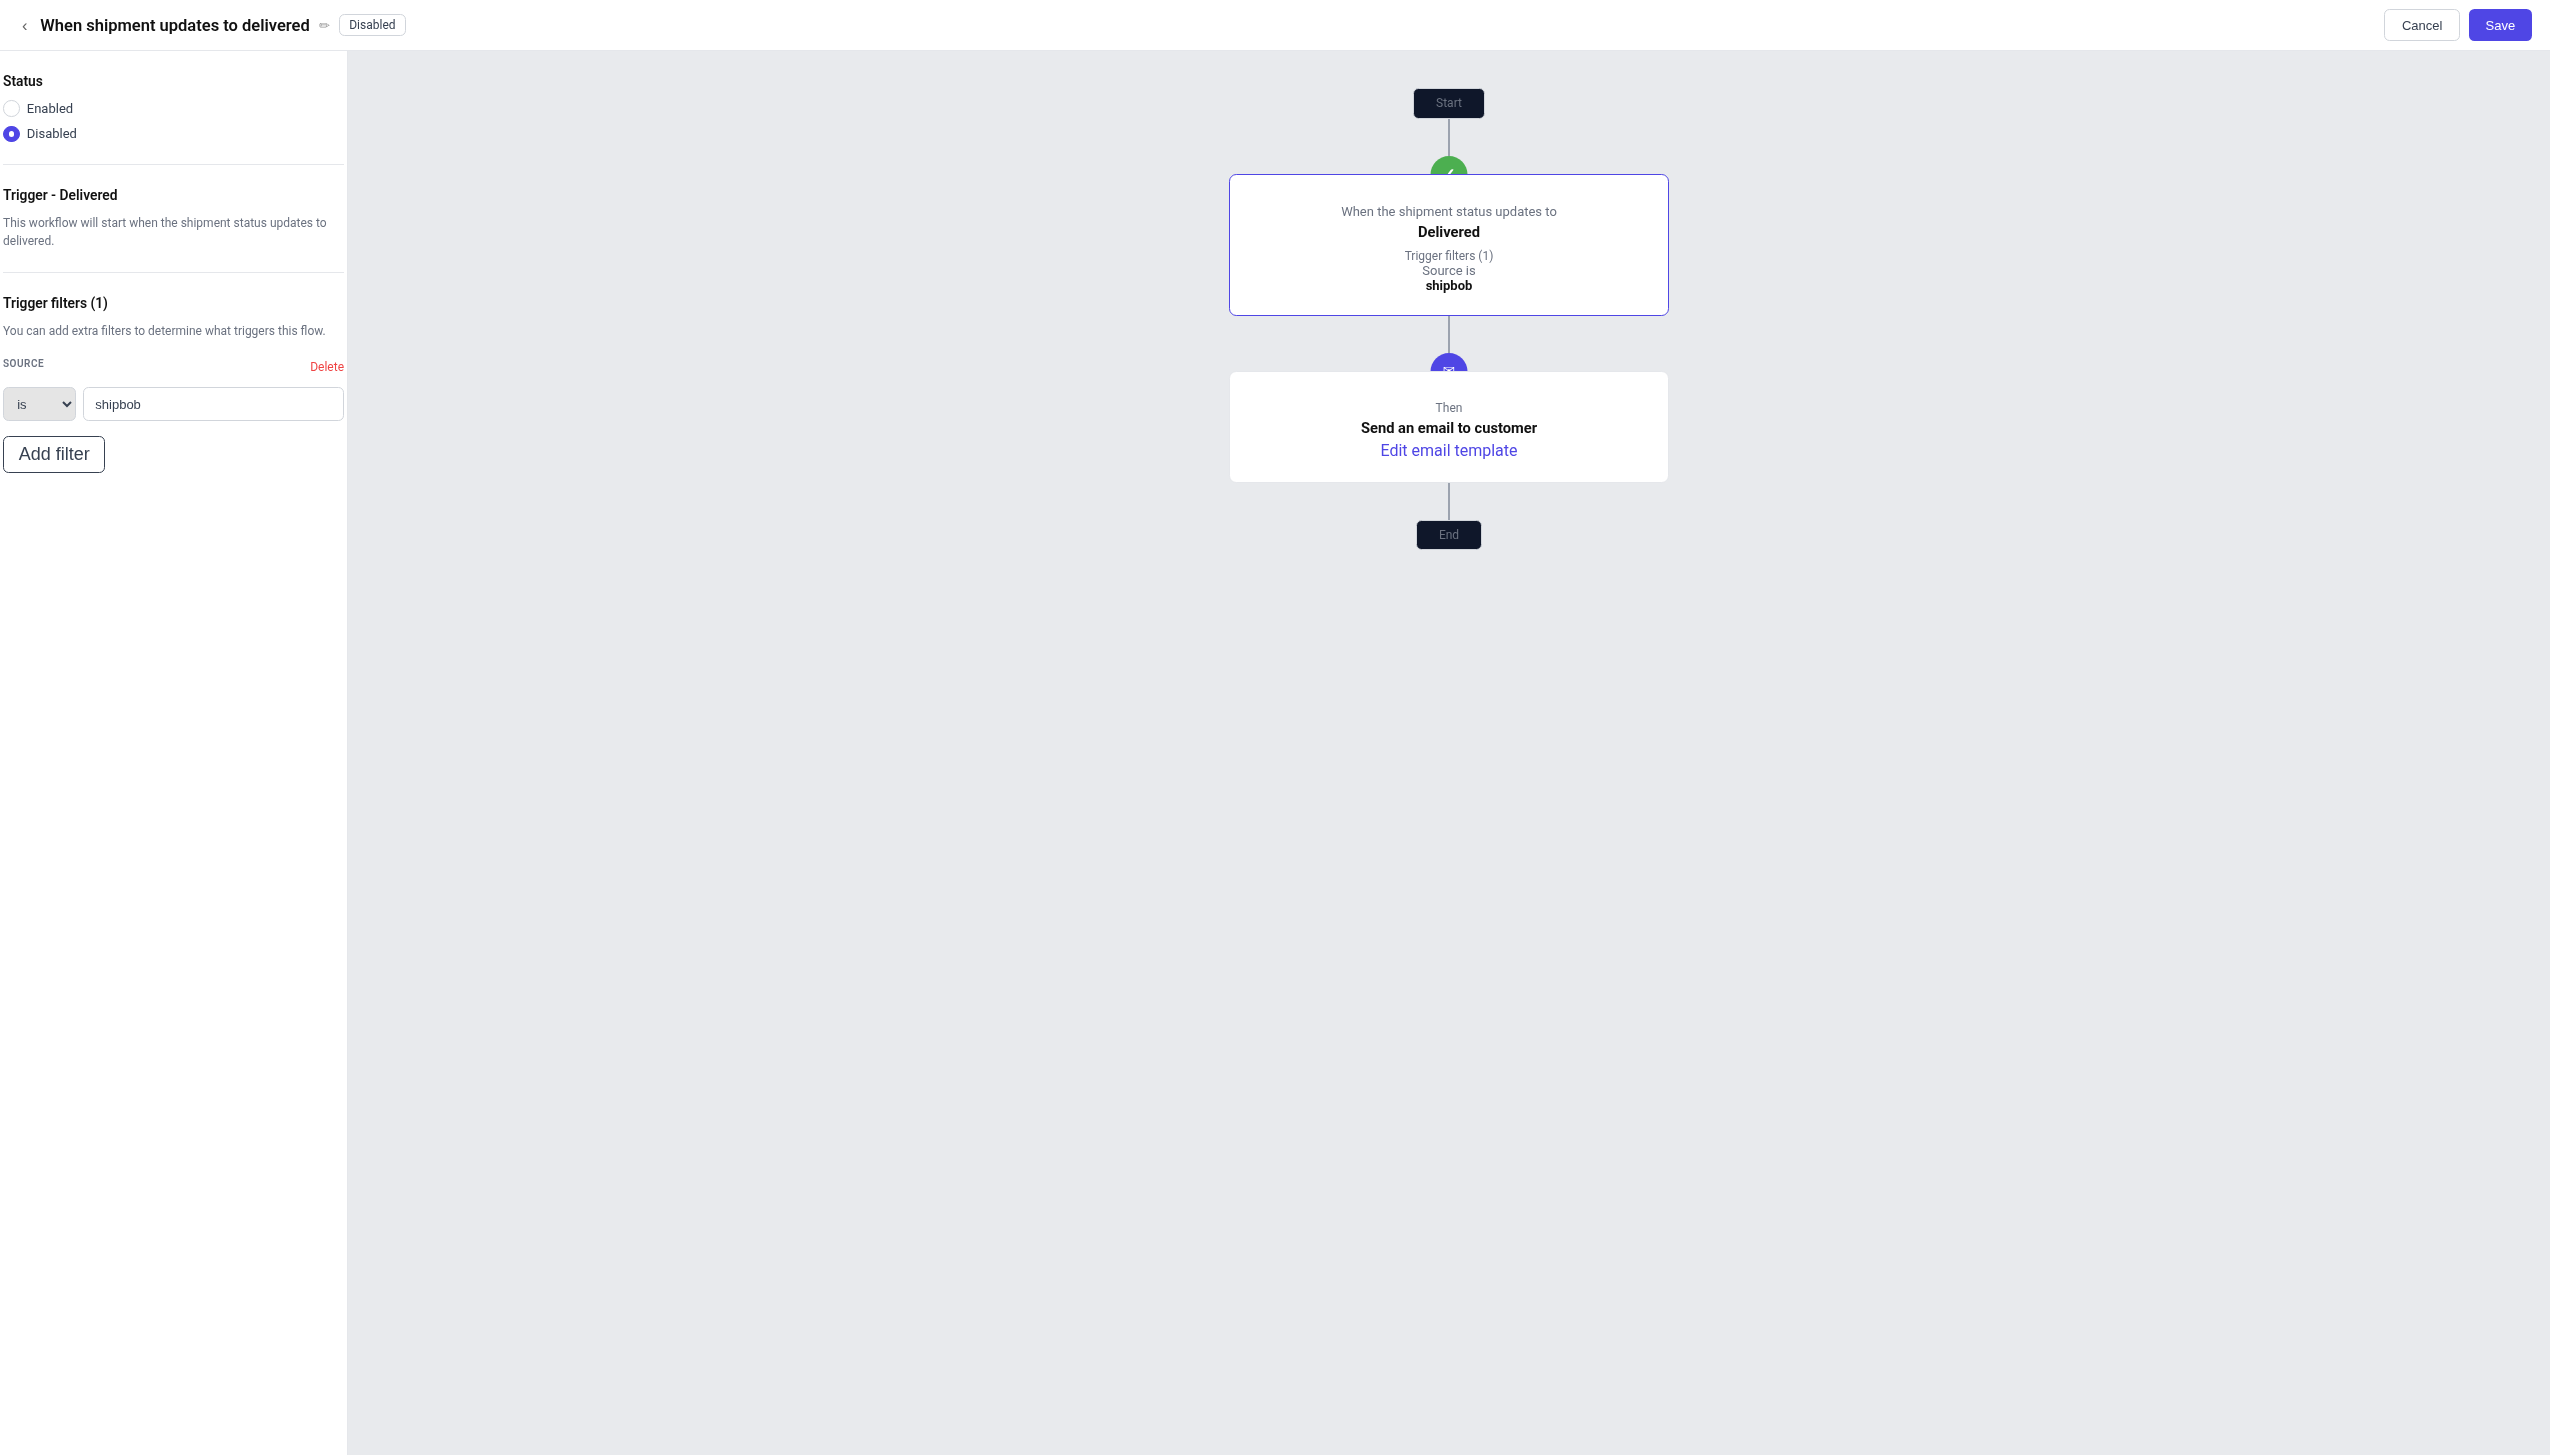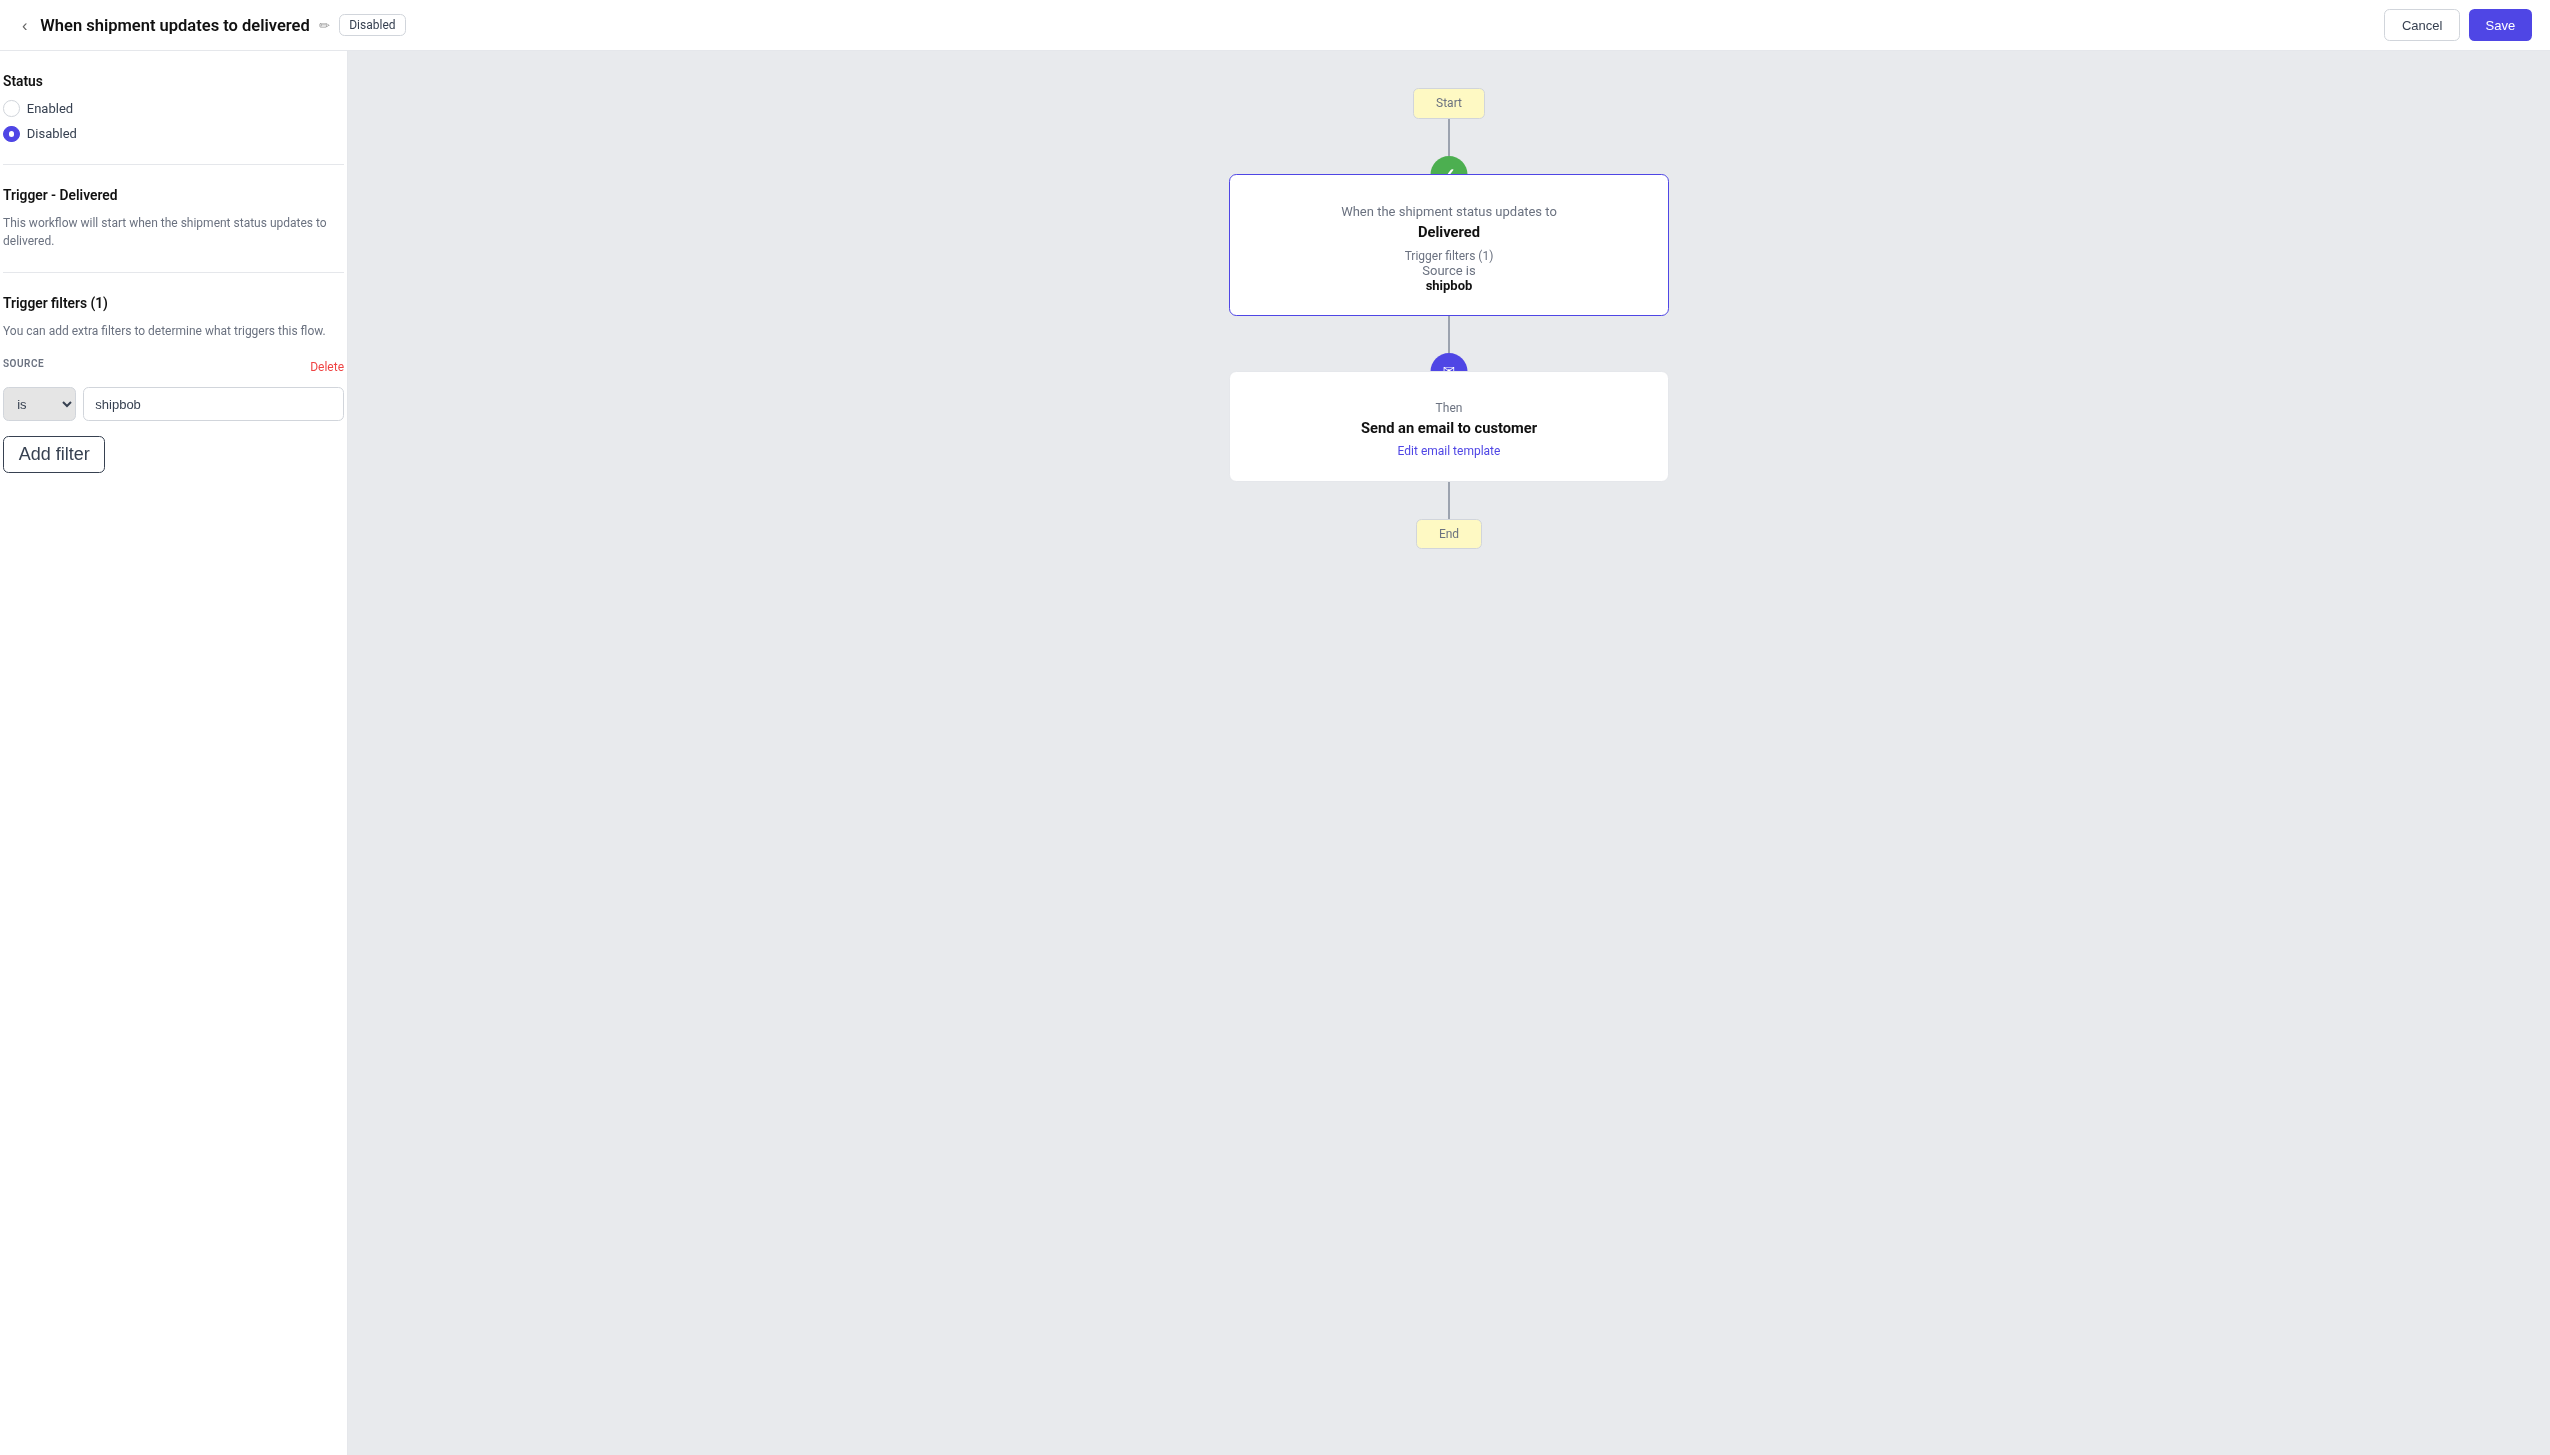--- a/index.html
+++ b/index.html
@@ -80,21 +80,21 @@
       display: flex; align-items: flex-start; justify-content: center;
       padding: 37px 18.3px;
     }
     .flow-container {
       display: flex; flex-direction: column; align-items: center; gap: 0;
       min-width: 458px;
     }
 
     
     .flow-node-label {
-      background: #fef9c3; border: 0.9px solid #d1d5db; border-radius: 5.5px;
+      background: #0f172a; border: 0.9px solid #d1d5db; border-radius: 5.5px;
       padding: 7.3px 22px; font-size: 12px; color: #6b7280; text-align: center;
     }
     .flow-connector {
       width: 1.8px; background: #9ca3af; height: 37px; margin: 0 auto;
     }
 
     .trigger-node {
       background: #fff; border: 1.8px solid #4f46e5; border-radius: 7.3px;
       padding: 22px 29px; width: 440px; text-align: center; position: relative;
     }
@@ -115,21 +115,21 @@
       padding: 22px 29px; width: 440px; text-align: center; position: relative;
     }
     .action-icon {
       width: 37px; height: 37px; background: #4f46e5; border-radius: 50%;
       display: flex; align-items: center; justify-content: center;
       position: absolute; top: -18.3px; left: 50%; transform: translateX(-50%);
       color: #fff; font-size: 14.7px;
     }
     .action-then { font-size: 12px; color: #6b7280; margin-top: 7.3px; }
     .action-title { font-size: 14.7px; font-weight: 700; color: #111; margin: 3.7px 0; }
-    .action-link { color: #4f46e5; font-size: 12px; cursor: pointer; text-decoration: none; }
+    .action-link { color: #4f46e5; font-size: 16px; cursor: pointer; text-decoration: none; }
 
     
     .checkmark::before { content: '✓'; font-size: 16.5px; font-weight: 700; }
     
     .email-icon::before { content: '✉'; font-size: 14.7px; }
   </style>
 </head>
 <body>
 
 <header class="header">

